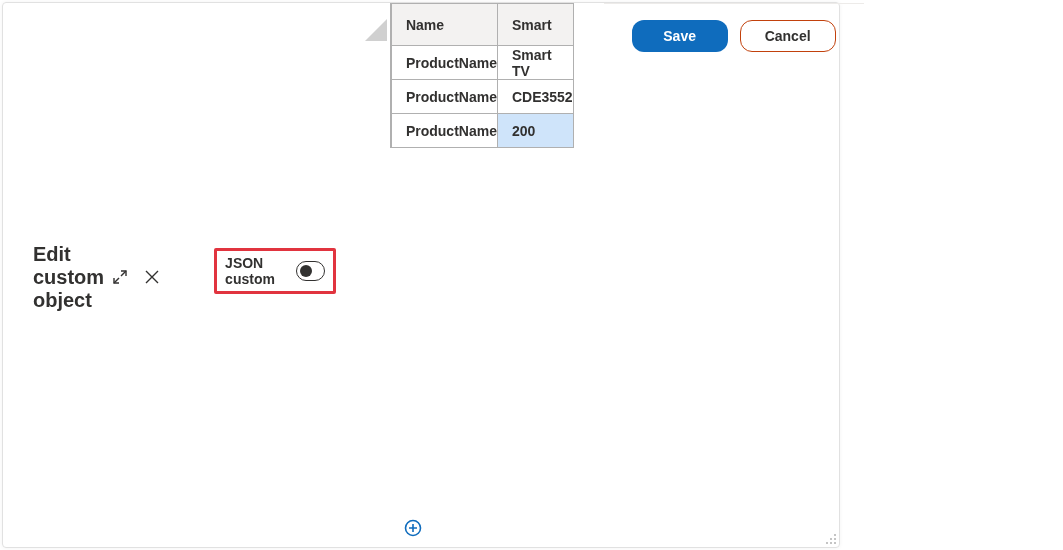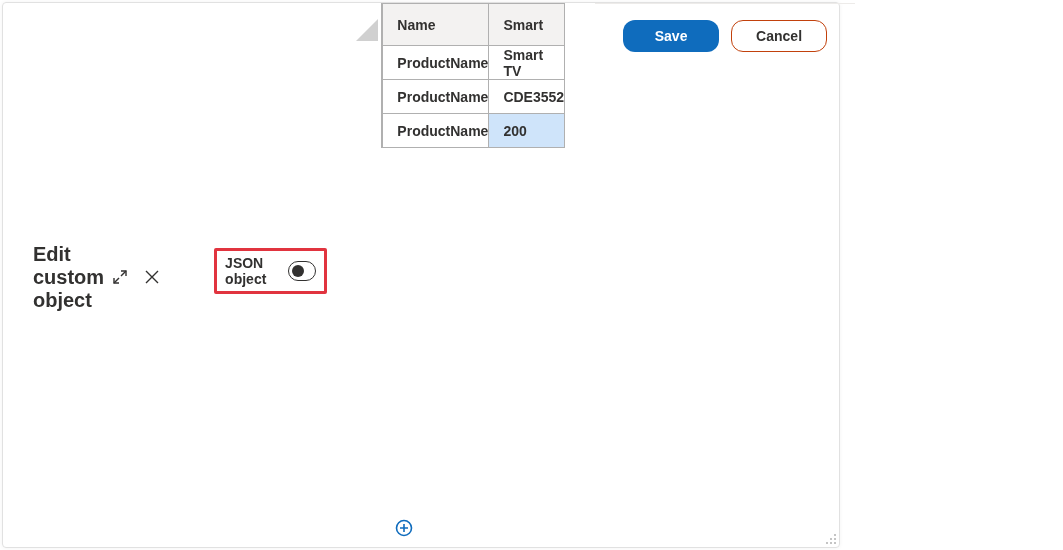--- a/index.html
+++ b/index.html
@@ -50,21 +50,21 @@
     </div>
     <div class="hdr-ico">
       <svg width="14" height="14" viewBox="0 0 14 14" stroke="#323130" stroke-width="1.4">
         <path d="M1 1 L13 13 M13 1 L1 13"></path>
       </svg>
     </div>
   </div>
 
   <div class="editor-row">
     <div class="editor-highlight">
-      <span class="editor-lbl">JSON object</span>
+      <span class="editor-lbl">JSON custom</span>
       <div class="toggle">
         <div class="toggle-ball"></div>
       </div>
     </div>
   </div>
 
   <div class="content">
     <table class="grid">
       <thead>
         <tr>

